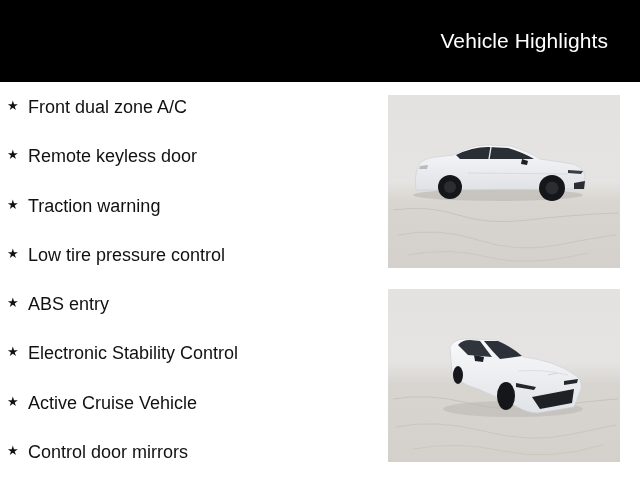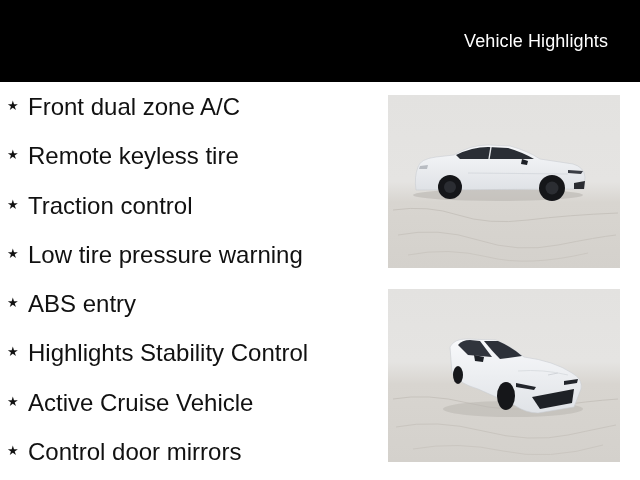--- a/index.html
+++ b/index.html
@@ -21,21 +21,21 @@
       left: 0; top: 0;
       width: 640px;
       height: 82px;
       background: #000000;
     }
     .header-title {
       position: absolute;
       right: 32px;
       top: 29px;
       color: #ffffff;
-      font-size: 18px;
+      font-size: 21px;
       line-height: 24px;
       letter-spacing: 0.1px;
     }
     .features {
       position: absolute;
       left: 0;
       top: 95px;
       margin: 0;
       padding: 0;
       list-style: none;
@@ -51,21 +51,21 @@
       top: 1px;
       font-size: 13px;
       line-height: 20px;
       color: #111111;
       font-family: "DejaVu Sans", sans-serif;
     }
     .feature-text {
       position: absolute;
       left: 28px;
       top: 0;
-      font-size: 24px;
+      font-size: 18px;
       line-height: 24px;
       color: #111111;
       white-space: nowrap;
     }
     .photo {
       position: absolute;
       left: 388px;
       width: 232px;
       height: 173px;
       overflow: hidden;
@@ -84,37 +84,37 @@
     <div class="header-title">Vehicle Highlights</div>
   </div>
 
   <ul class="features">
     <li class="feature">
       <span class="feature-star">★</span>
       <span class="feature-text">Front dual zone A/C</span>
     </li>
     <li class="feature">
       <span class="feature-star">★</span>
-      <span class="feature-text">Remote keyless tire</span>
-    </li>
-    <li class="feature">
-      <span class="feature-star">★</span>
-      <span class="feature-text">Traction control</span>
-    </li>
-    <li class="feature">
-      <span class="feature-star">★</span>
-      <span class="feature-text">Low tire pressure warning</span>
+      <span class="feature-text">Remote keyless door</span>
+    </li>
+    <li class="feature">
+      <span class="feature-star">★</span>
+      <span class="feature-text">Traction warning</span>
+    </li>
+    <li class="feature">
+      <span class="feature-star">★</span>
+      <span class="feature-text">Low tire pressure control</span>
     </li>
     <li class="feature">
       <span class="feature-star">★</span>
       <span class="feature-text">ABS entry</span>
     </li>
     <li class="feature">
       <span class="feature-star">★</span>
-      <span class="feature-text">Highlights Stability Control</span>
+      <span class="feature-text">Electronic Stability Control</span>
     </li>
     <li class="feature">
       <span class="feature-star">★</span>
       <span class="feature-text">Active Cruise Vehicle</span>
     </li>
     <li class="feature">
       <span class="feature-star">★</span>
       <span class="feature-text">Control door mirrors</span>
     </li>
   </ul>

